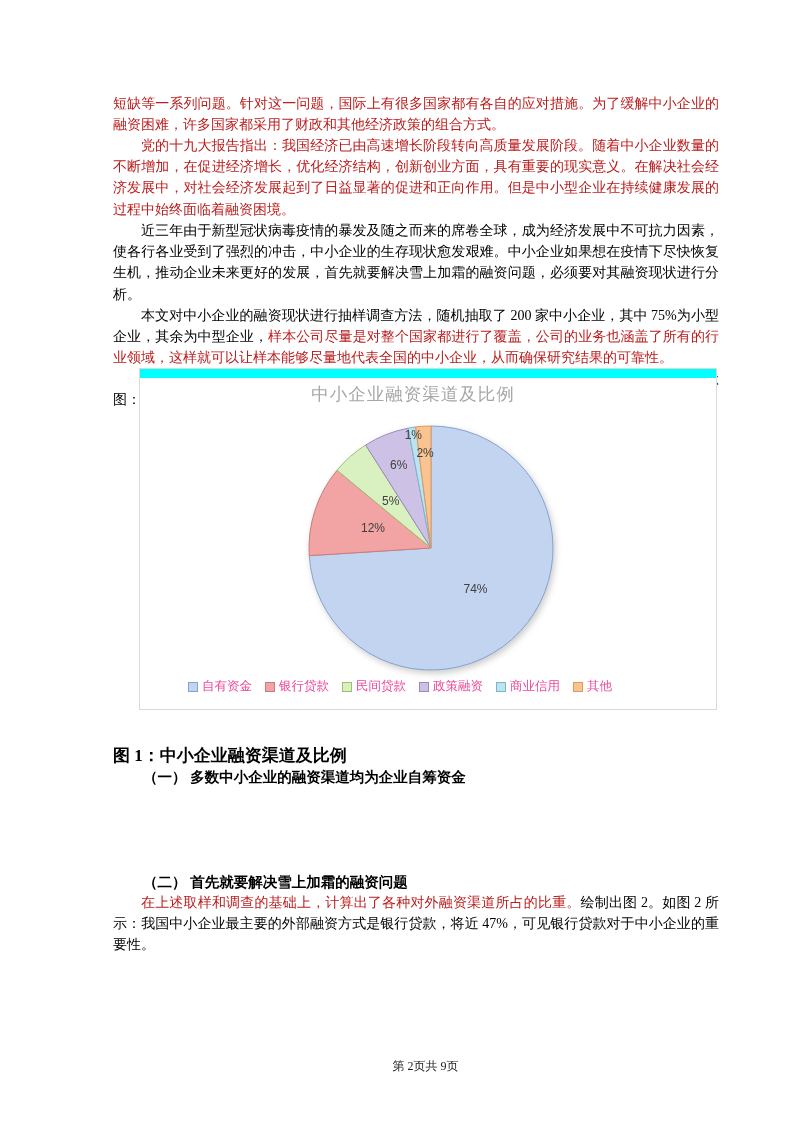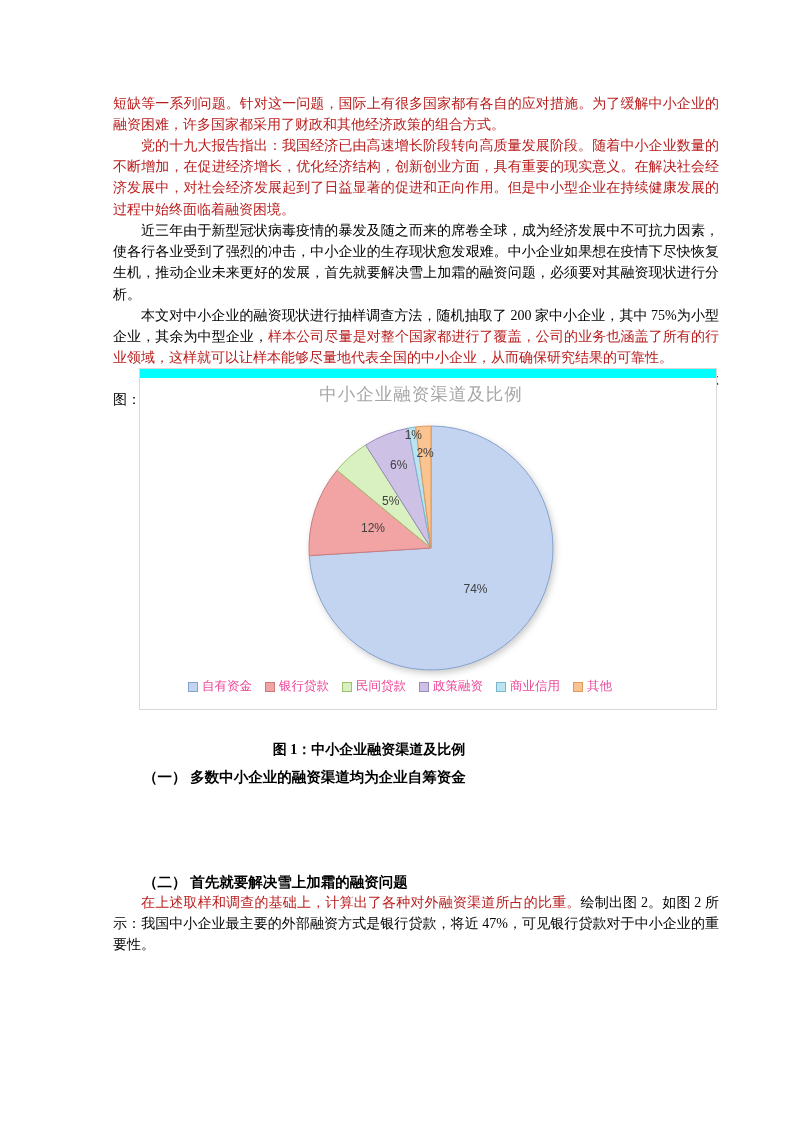--- a/index.html
+++ b/index.html
@@ -3,28 +3,28 @@
 <meta charset="utf-8">
 <style>
   html,body{margin:0;padding:0;background:#ffffff;}
   .page{position:relative;width:793px;height:1122px;background:#ffffff;overflow:hidden;
         font-family:"Liberation Serif",serif;}
   .tblock{position:absolute;left:113px;width:606px;font-size:14px;line-height:21.2px;
           text-align:justify;color:#000;}
   .indent{text-indent:28px;}
   .blue{color:#b91c1c;}
   .heading{font-weight:bold;font-size:14.5px;text-align:left;text-indent:30px;}
-  .caption{position:absolute;left:113px;width:512px;text-align:center;font-weight:bold;
-           font-size:14px;color:#000;}
+  .caption{position:absolute;left:113px;width:512px;font-weight:bold;
+           font-size:17px;color:#000;}
   .footer{position:absolute;left:113px;width:625px;top:1046px;text-align:center;
           font-size:12px;color:#1a1a1a;}
   .chart{position:absolute;left:139px;top:368px;width:578px;height:342px;background:#fff;
          border:1px solid #D9D9D9;box-sizing:border-box;}
   .chart-accent{position:absolute;left:0;top:0;width:100%;height:9px;}
-  .chart-title{position:absolute;top:13px;left:16px;width:530px;text-align:center;
+  .chart-title{position:absolute;top:13px;left:8px;width:530px;text-align:center;
                font-family:"Liberation Sans",sans-serif;font-size:17.5px;color:#A6A6A6;
                letter-spacing:1px;}
   #pie-svg{position:absolute;left:156px;top:44px;}
   .pie-g{filter:drop-shadow(2px 3px 3px rgba(110,110,110,0.35));}
   .pie-label{font-family:"Liberation Sans",sans-serif;font-size:12px;fill:#404040;}
   .legend{position:absolute;bottom:14px;left:0;width:520px;display:flex;justify-content:center;
           align-items:center;gap:13px;font-family:"Liberation Sans",sans-serif;font-size:12.5px;
           color:#ec4899;}
   .legend-item{display:flex;align-items:center;gap:4px;}
   .swatch{display:inline-block;width:10px;height:10px;border:1px solid;box-sizing:border-box;}
@@ -93,14 +93,15 @@
 
   <p class="caption" style="top:727px">图 1：中小企业融资渠道及比例</p>
 
   <p class="tblock heading" style="top:752px">（一） 多数中小企业的融资渠道均为企业自筹资金</p>
 
 
   <p class="tblock heading" style="top:857px">（二） 首先就要解决雪上加霜的融资问题</p>
 
   <p class="tblock indent" style="top:878px"><span class="blue">在上述取样和调查的基础上，计算出了各种对外融资渠道所占的比重。</span><span>绘制出图 2。如图 2 所示：我国中小企业最主要的外部融资方式是银行贷款，将近 47%，可见银行贷款对于中小企业的重要性。</span></p>
 
+  <p class="footer">第 2页共 9页</p>
 
 </div>
 
 </body></html>

